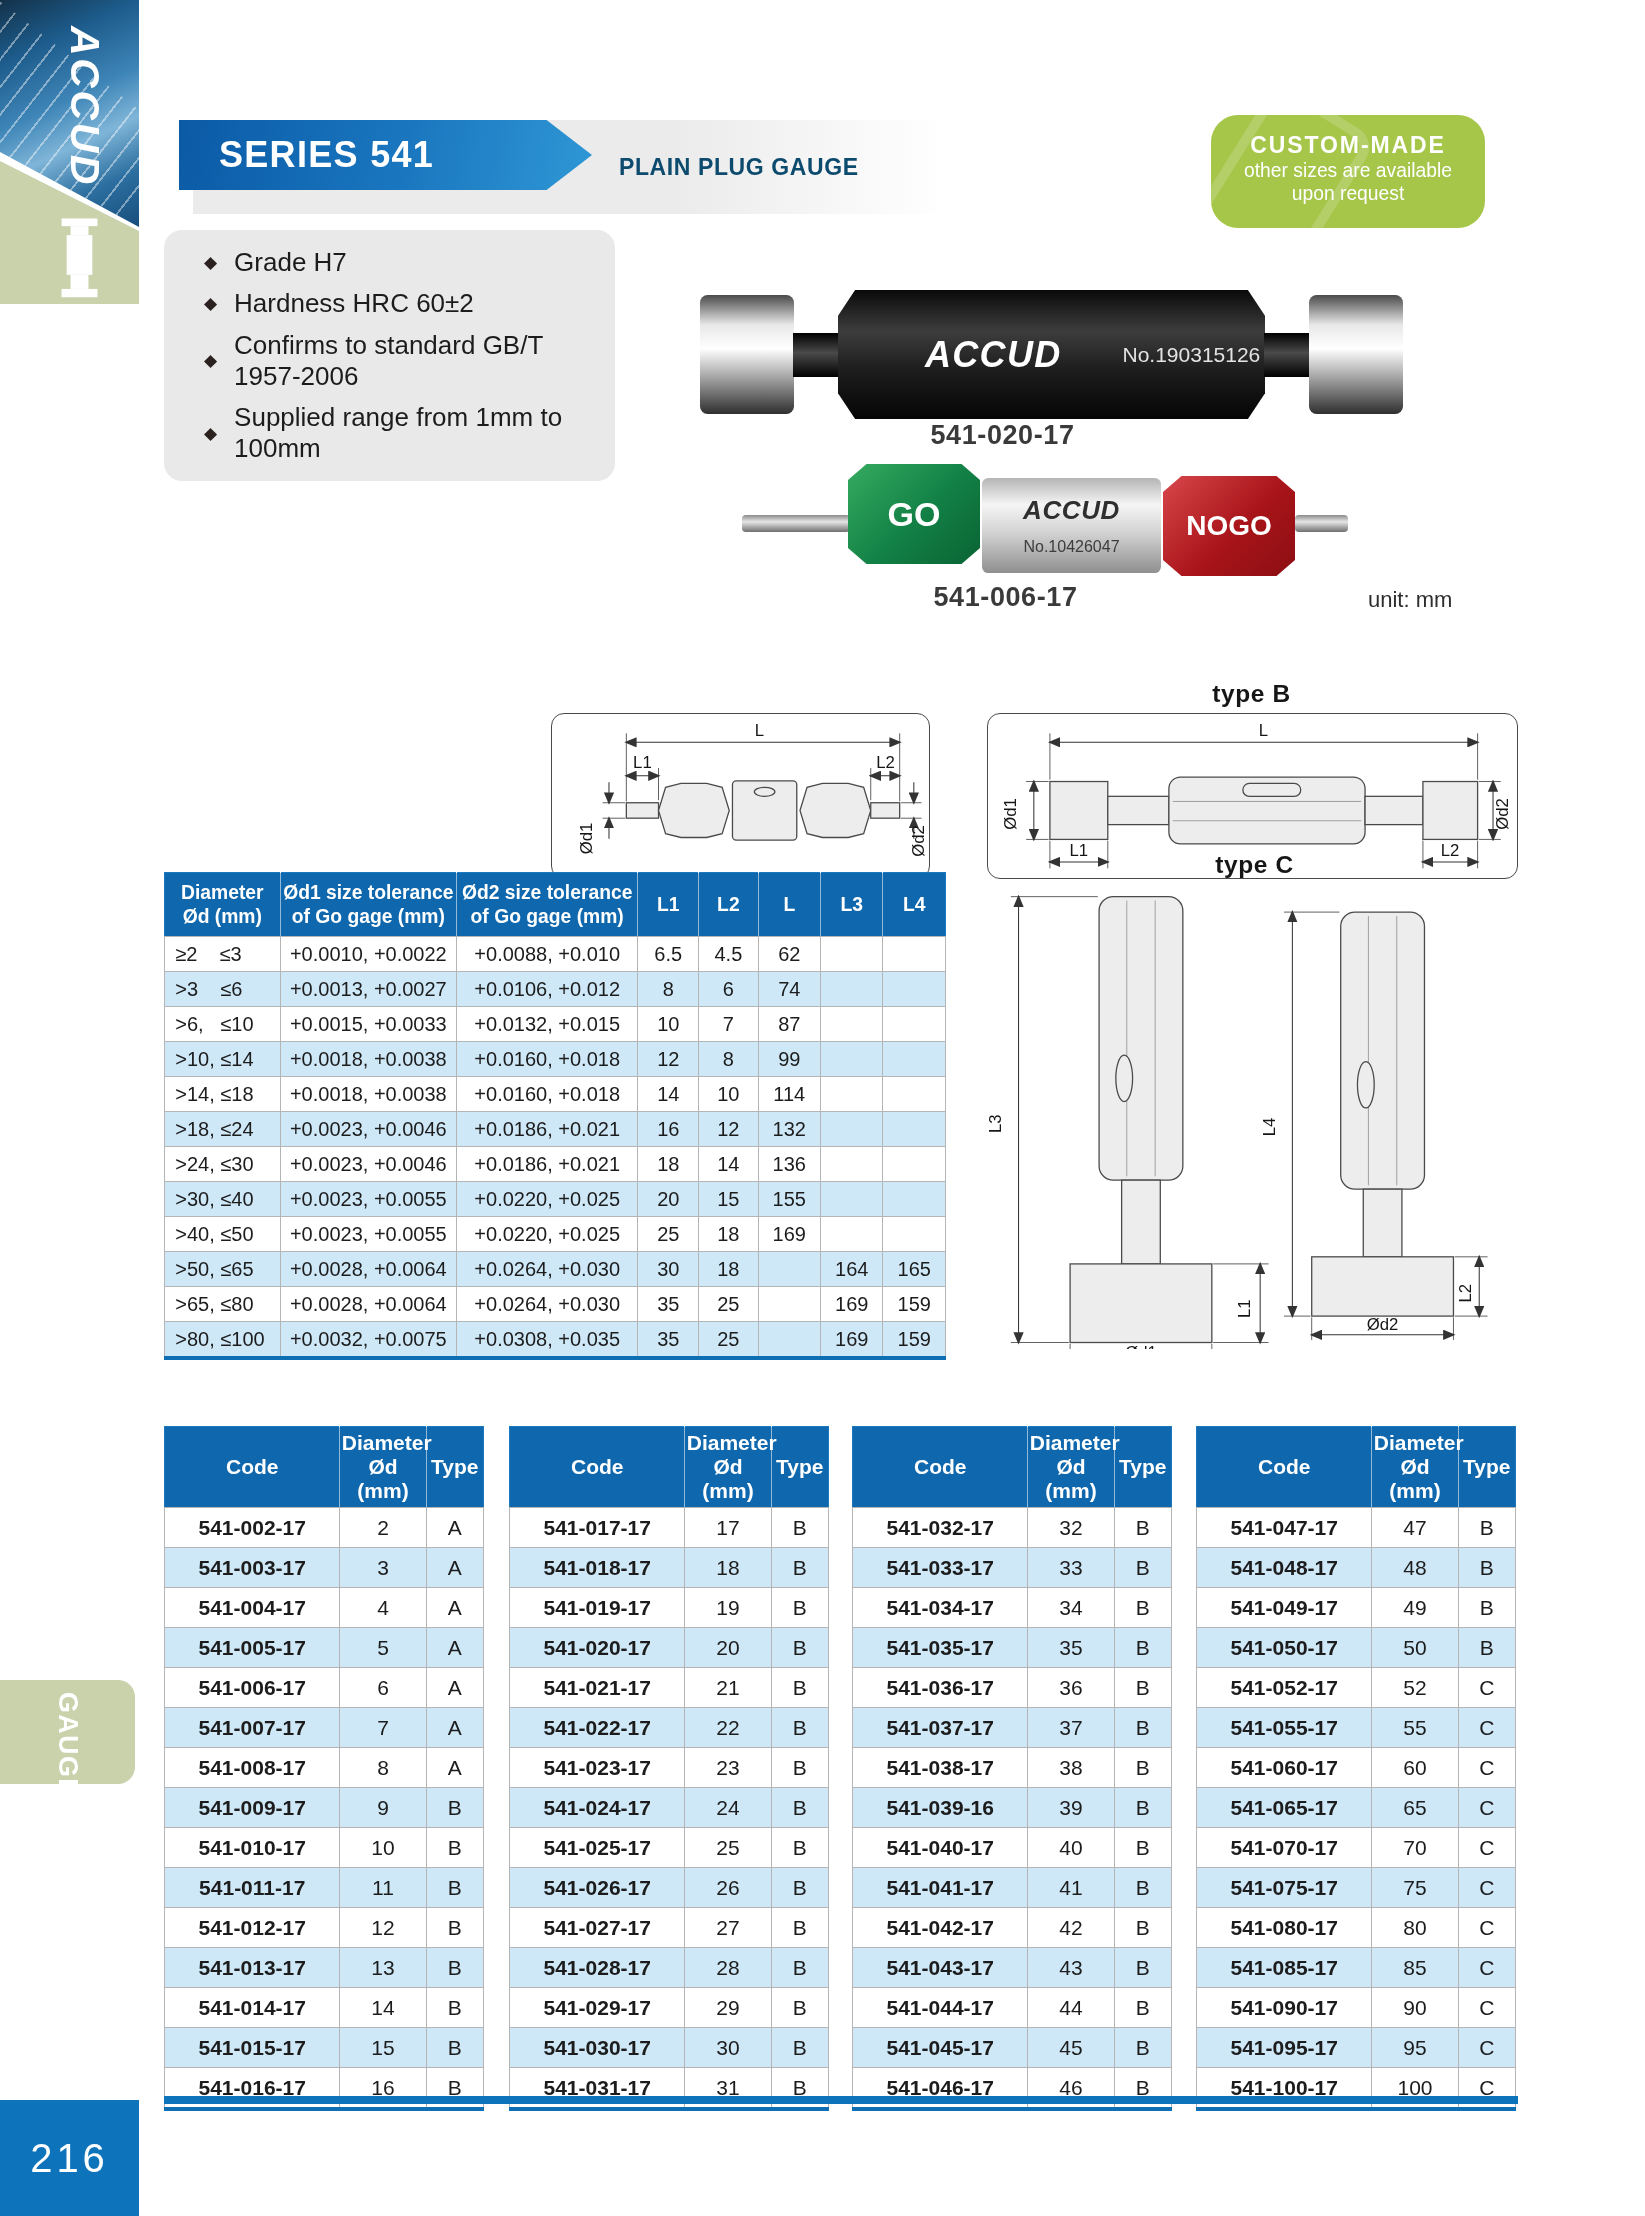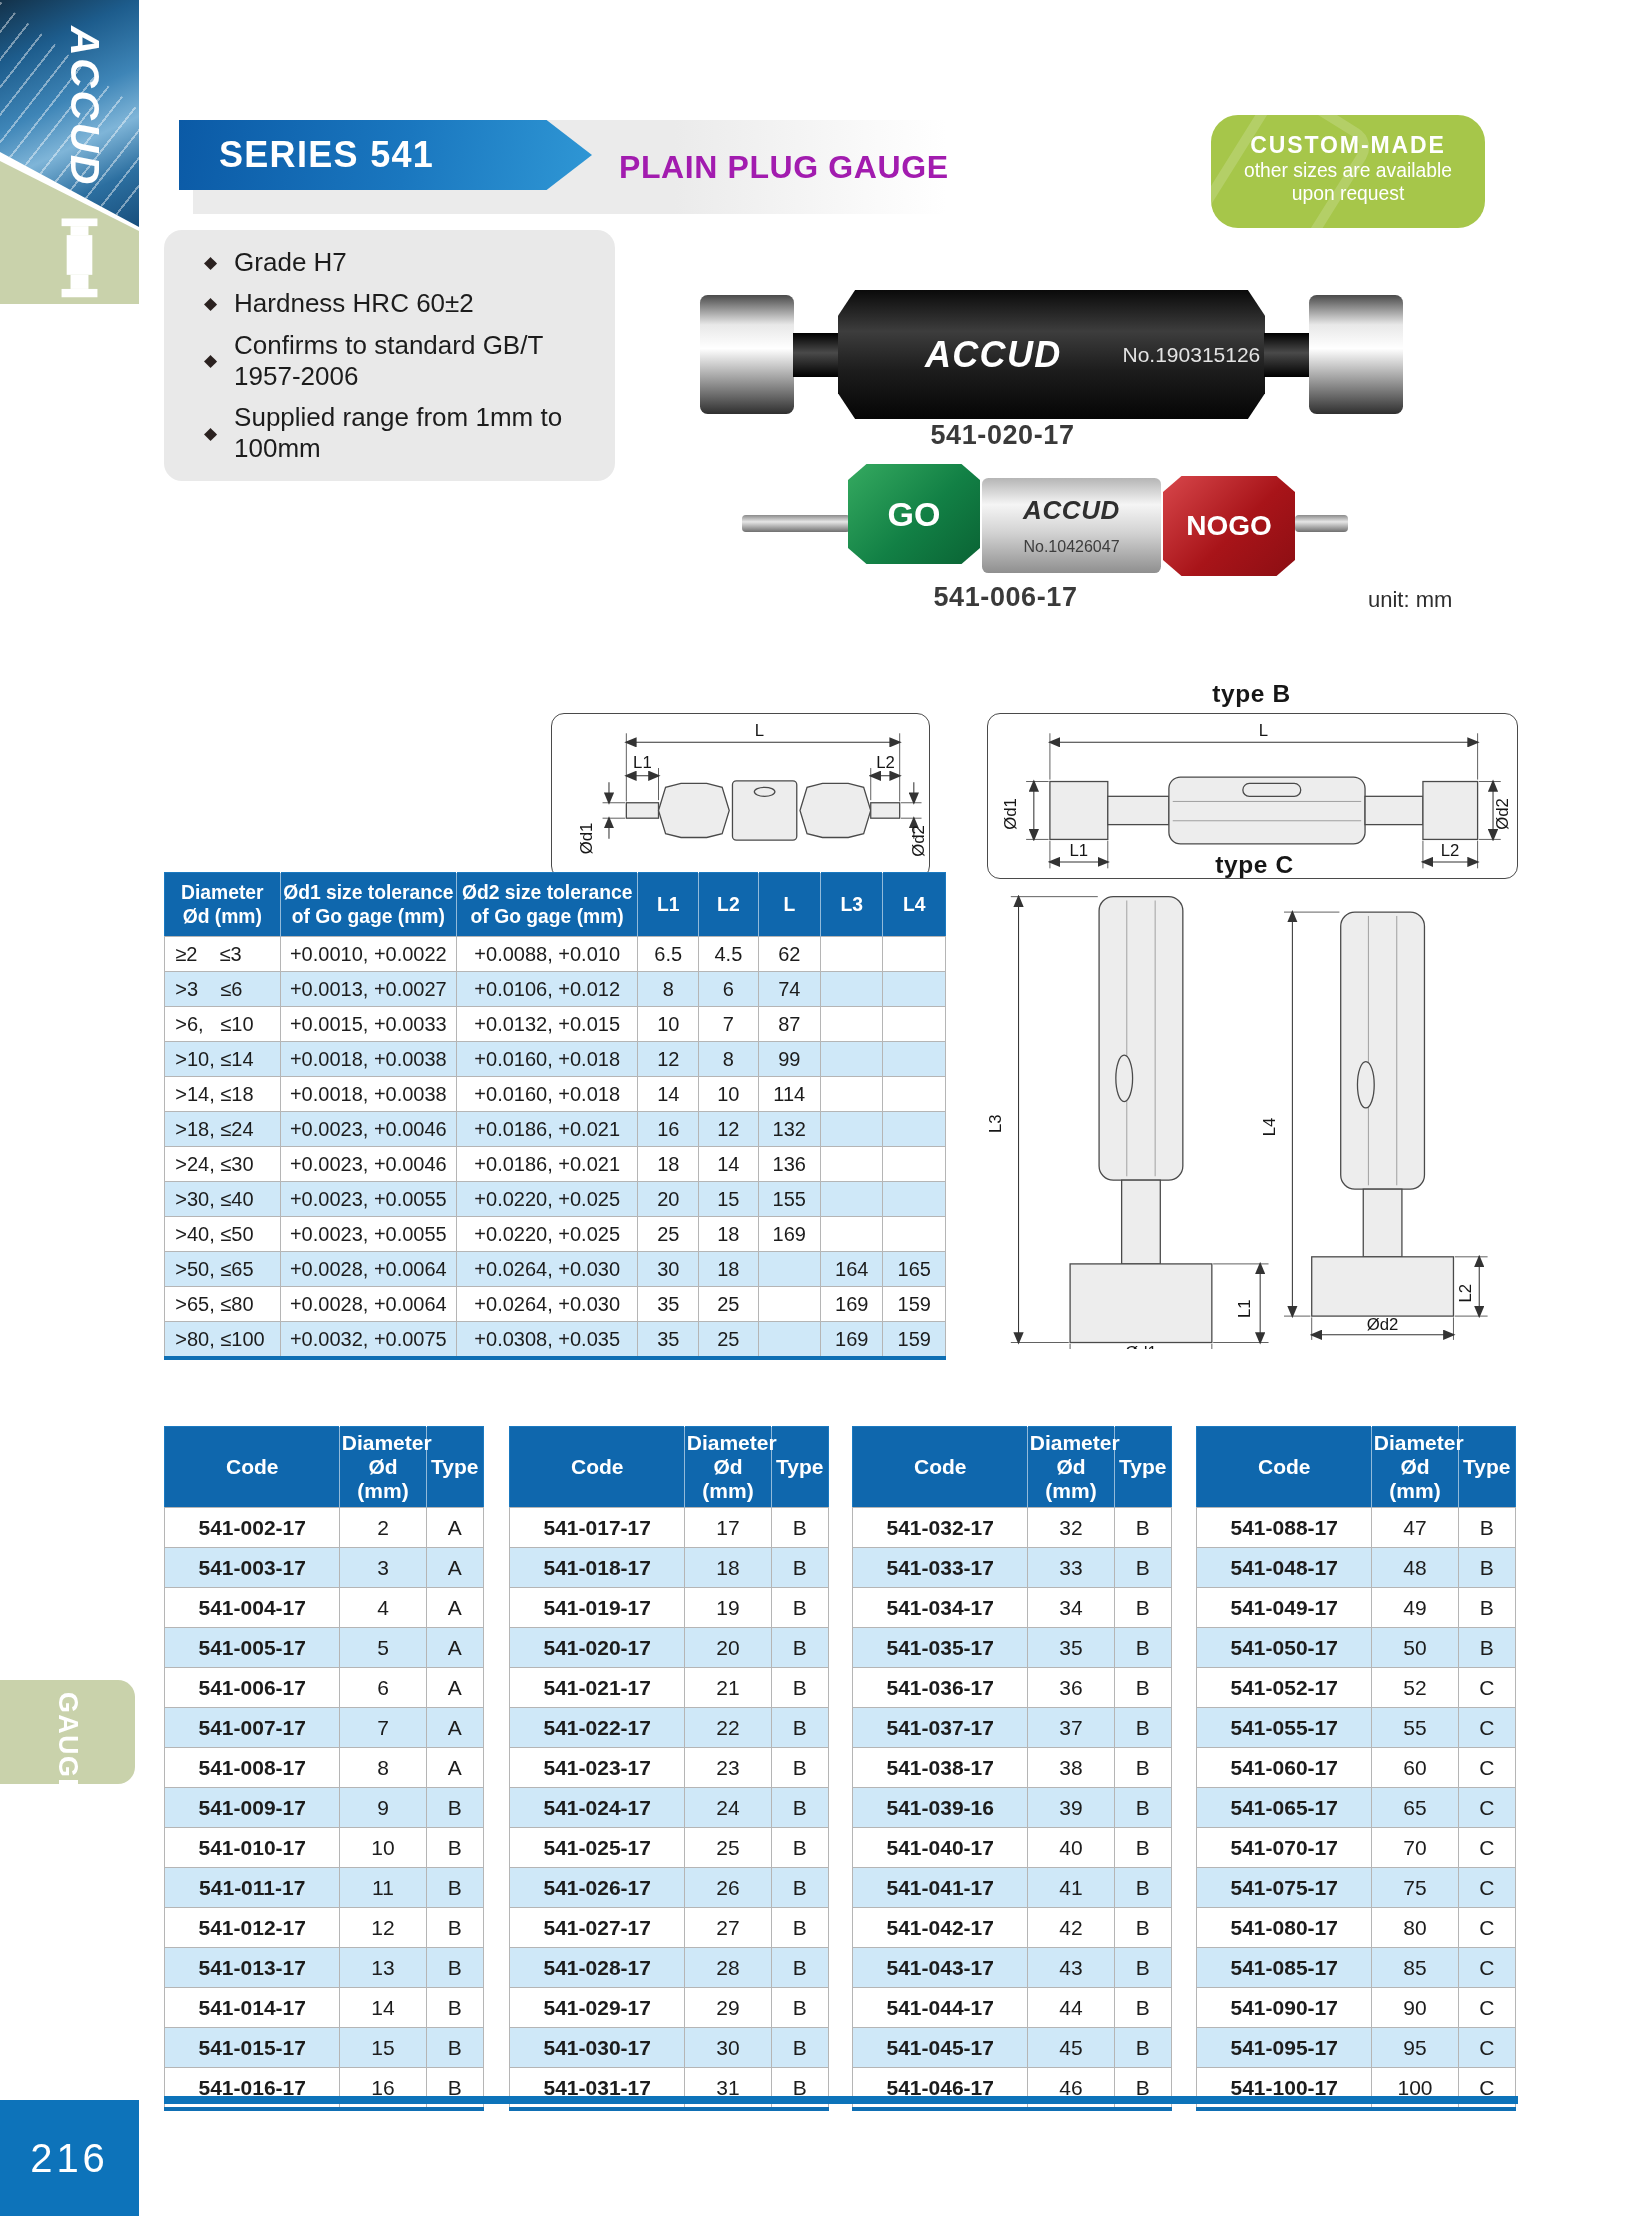--- a/index.html
+++ b/index.html
@@ -31,21 +31,21 @@
 
   
   .head-strip{left:193px;top:120px;width:777px;height:94px;
     background:linear-gradient(to right,#ebebeb 0%,#ebebeb 62%,rgba(255,255,255,0) 97%);}
   .series-banner{left:179px;top:120px;width:413px;height:70px;
     background:linear-gradient(100deg,#0b5aa6 0%,#1a77bf 55%,#2f97d5 100%);
     clip-path:polygon(0 0,89% 0,100% 50%,89% 100%,0 100%);
     display:flex;align-items:center;}
   .series-banner span{color:#fff;font-size:36px;font-weight:bold;letter-spacing:1.3px;padding-left:40px;}
   .page-title{left:619px;top:120px;width:451px;height:94px;display:flex;align-items:center;
-    color:#a21caf;font-size:32px;font-weight:bold;letter-spacing:0.6px;}
+    color:#0c4a6e;font-size:23px;font-weight:bold;letter-spacing:0.6px;}
   .custom-badge{left:1211px;top:115px;width:274px;height:113px;background:#a6c64a;
     border-radius:27px;overflow:hidden;text-align:center;color:#fff;}
   .custom-badge .wm{position:absolute;left:11.6px;top:-19.3px;width:97px;height:155px;
     border:10.3px solid rgba(255,255,255,.16);border-radius:22px;transform:rotate(32deg);}
   .custom-badge .t{margin-top:17px;font-size:23px;font-weight:bold;letter-spacing:1.9px;position:relative;}
   .custom-badge .s{font-size:19.3px;line-height:1.2;position:relative;}
 
   
   .features{left:164px;top:230px;width:451px;height:251px;background:#e9e9e9;border-radius:18px;
     display:flex;flex-direction:column;justify-content:space-evenly;padding:6.4px 0;box-sizing:border-box;}
@@ -761,21 +761,21 @@
         <th><span>Code</span></th>
         <th>
               <span class="th-line">Diameter</span>
               <span class="th-line">Ød (mm)</span>
             </th>
         <th><span>Type</span></th>
       </tr>
         </thead>
       <tbody>
           <tr>
-            <td>541-088-17</td>
+            <td>541-047-17</td>
             <td>47</td>
             <td>B</td>
           </tr>
           <tr>
             <td>541-048-17</td>
             <td>48</td>
             <td>B</td>
           </tr>
           <tr>
             <td>541-049-17</td>

